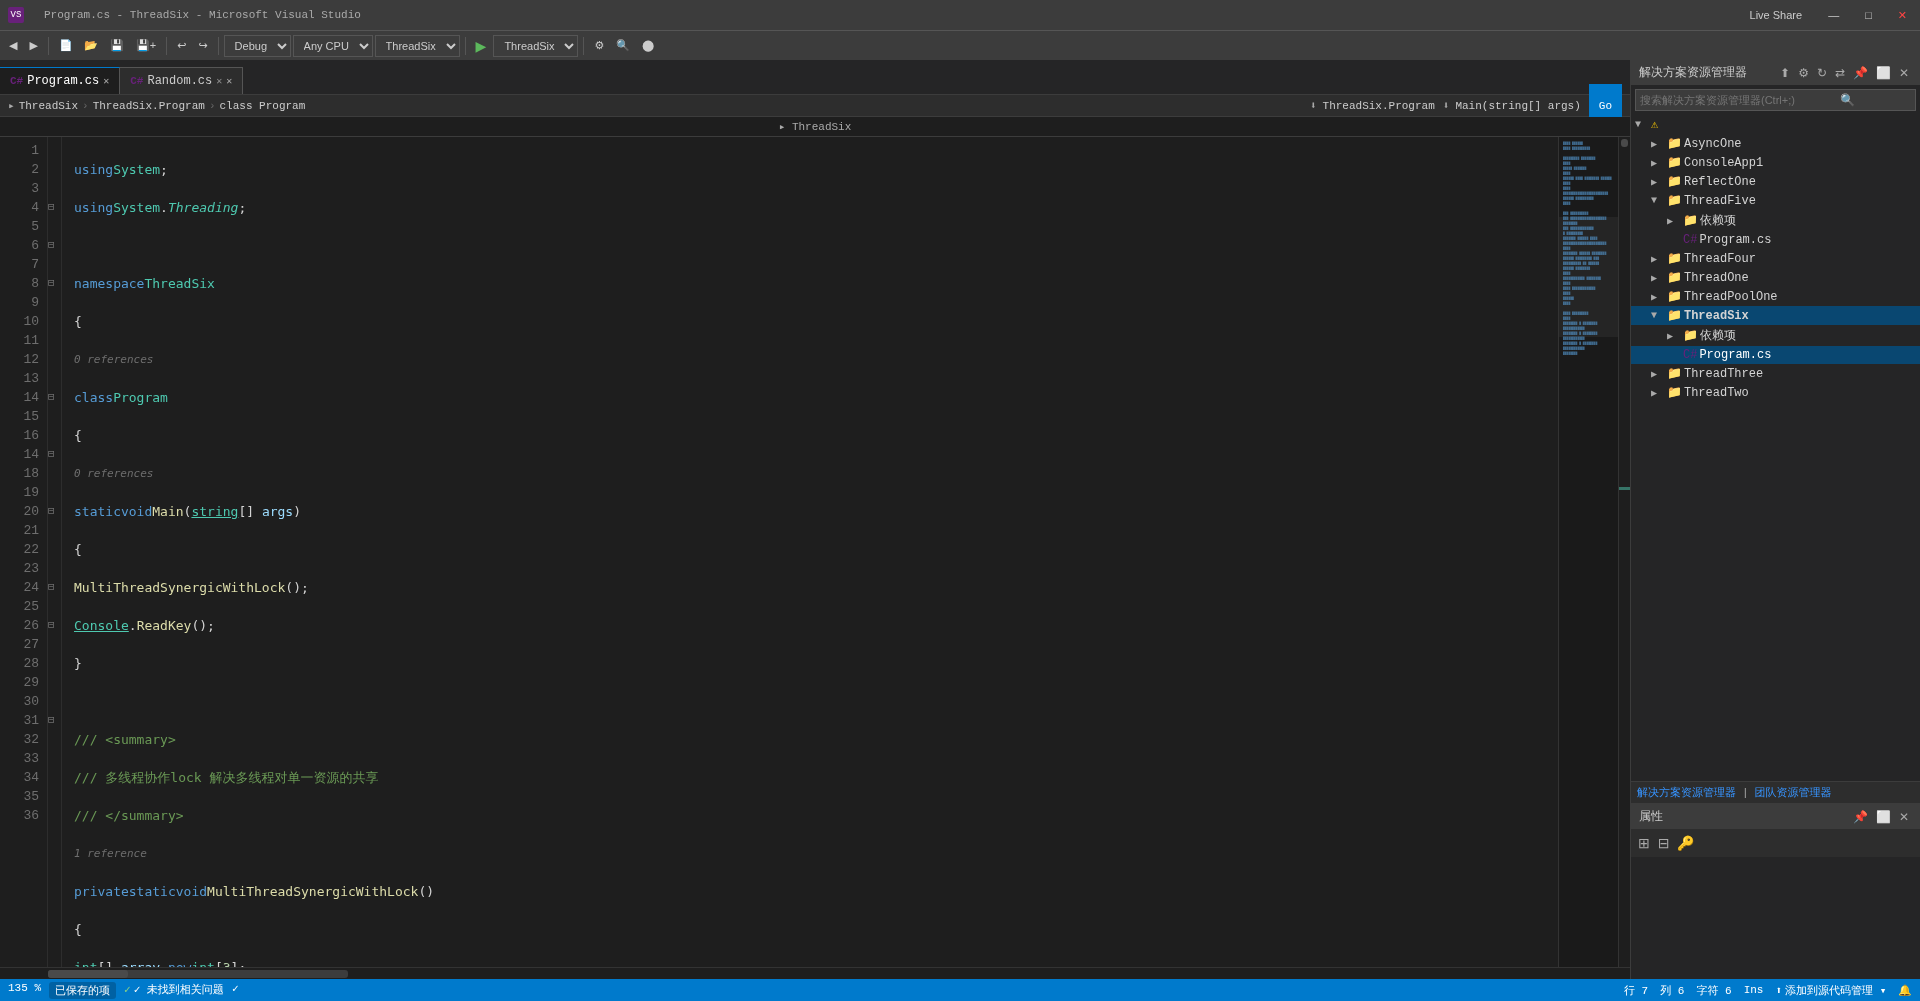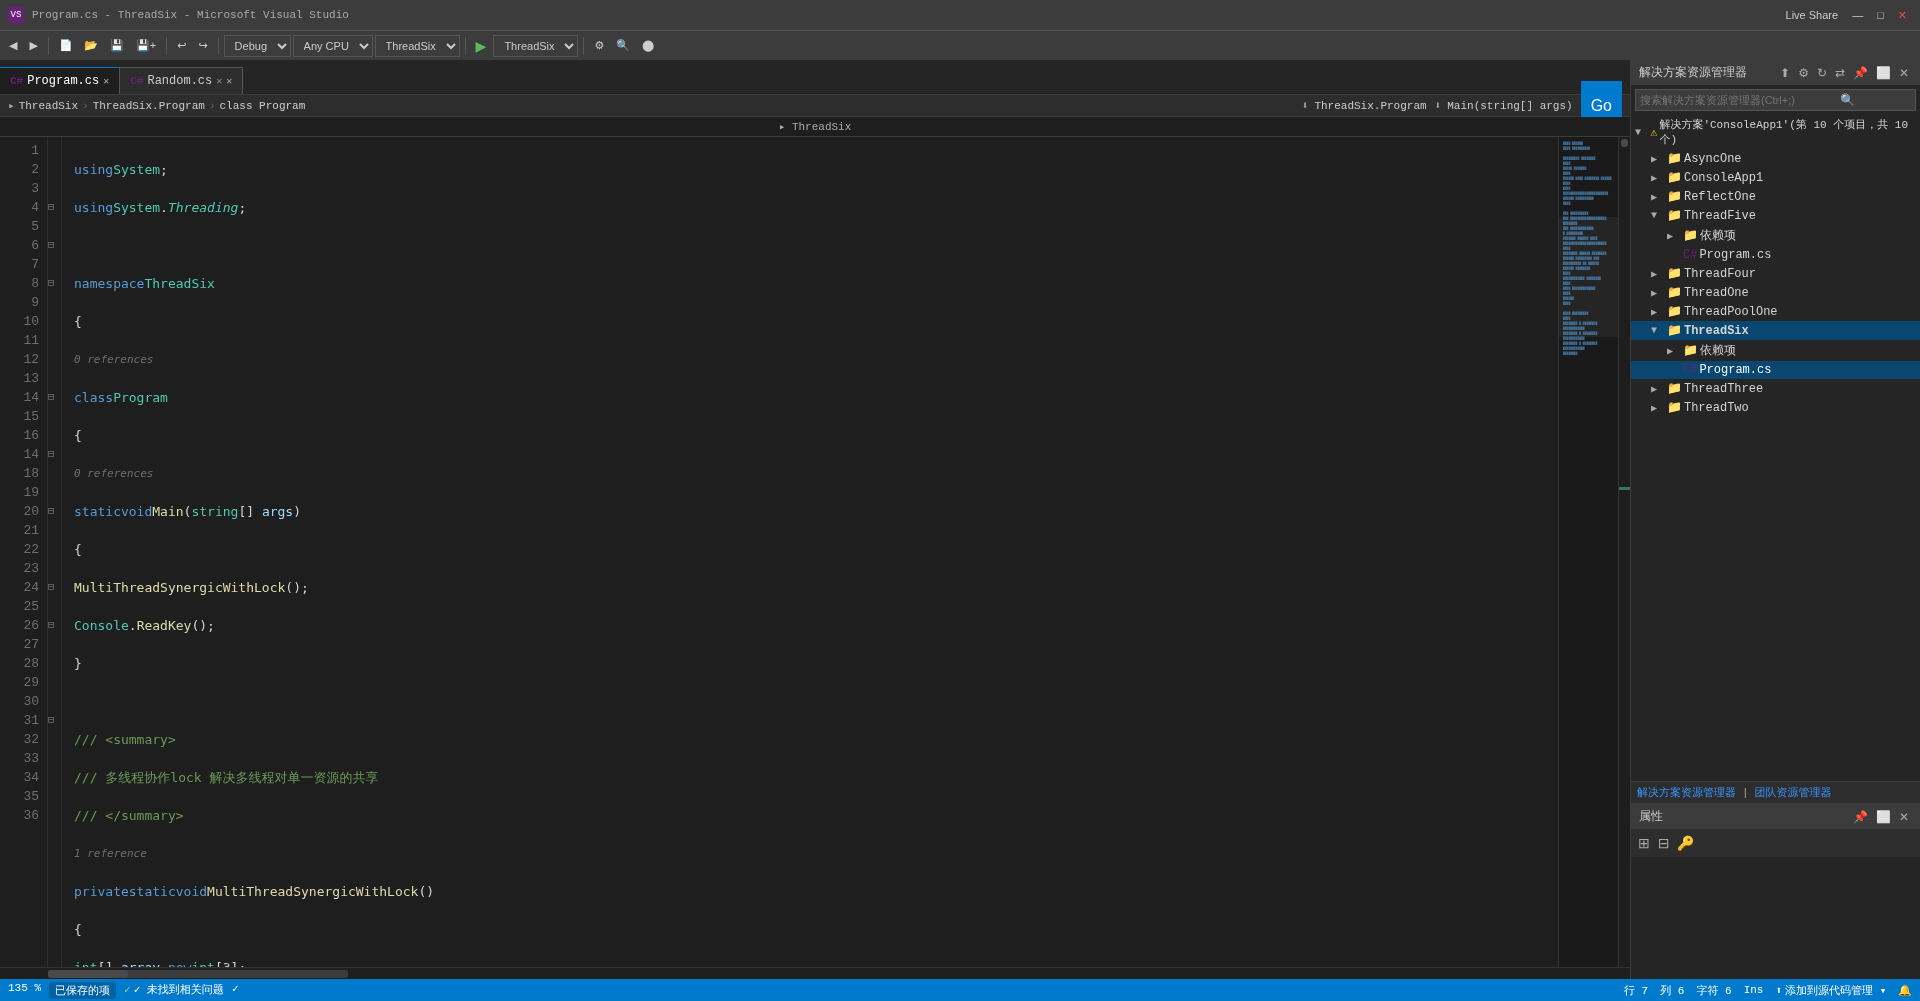--- a/index.html
+++ b/index.html
@@ -1,19 +1,19 @@
 <!DOCTYPE html>
 <html><head>
   <meta charset="utf-8">
   <style>
     * { margin: 0; padding: 0; box-sizing: border-box; }
     body { background: #1e1e1e; color: #d4d4d4; font-family: 'Consolas', 'Courier New', monospace; font-size: 13px; overflow: hidden; width: 1920px; height: 1001px; }
 
     
-    #title-bar { background: #3c3c3c; height: 30px; display: flex; align-items: center; padding: 4px 8px; gap: 4px; }
+    #title-bar { background: #3c3c3c; height: 30px; display: flex; align-items: center; padding: 4px 8px; gap: 16px; }
     .title-icon { width: 16px; height: 16px; background: #68217a; border-radius: 2px; display: inline-flex; align-items: center; justify-content: center; color: white; font-size: 9px; }
     .title-spacer { flex: 1; }
     #toolbar { background: #3c3c3c; height: 30px; display: flex; align-items: center; padding: 0 4px; gap: 2px; border-top: 1px solid #555; }
     .toolbar-btn { background: none; border: none; color: #ccc; cursor: pointer; padding: 2px 5px; font-size: 11px; border-radius: 2px; }
     .toolbar-separator { width: 1px; background: #555; height: 18px; margin: 0 3px; }
     .toolbar-dropdown { background: #3c3c3c; border: 1px solid #555; color: #ccc; padding: 2px 6px; font-size: 11px; cursor: pointer; height: 22px; }
 
     
     #tab-bar { background: #2d2d2d; height: 36px; display: flex; align-items: flex-end; }
     .tab { display: flex; align-items: center; gap: 4px; padding: 6px 10px; background: #1e1e1e; color: #ccc; cursor: pointer; border-top: 1px solid #555; border-right: 1px solid #555; font-size: 12px; min-width: 120px; }
@@ -38,21 +38,21 @@
     
     #code-editor { display: flex; flex: 1; overflow: hidden; }
     #line-numbers { background: #1e1e1e; color: #6e6e6e; padding: 4px 0; text-align: right; user-select: none; min-width: 40px; font-size: 13px; line-height: 19px; }
     .ln { padding: 0 8px 0 4px; display: block; }
     #code-content { flex: 1; overflow: auto; padding: 4px 0; line-height: 19px; font-size: 13px; position: relative; }
     .code-line { display: flex; align-items: center; min-height: 19px; padding: 0 4px; white-space: pre; }
 
     
     .kw { color: #569cd6; }
     .num { color: #b5cea8; }
-    .type { color: #4ec9b0; }
+    .type { color: #4ec9b0; text-decoration: underline; }
     .method { color: #dcdcaa; }
     .comment { color: #6a9955; }
     .param { color: #9cdcfe; }
     .class-name { color: #4ec9b0; }
     .ns { color: #4ec9b0; }
     .op { color: #d4d4d4; }
 
     
     #right-panel { width: 290px; background: #252526; border-left: 1px solid #3c3c3c; display: flex; flex-direction: column; }
     #solution-explorer { flex: 1; overflow: auto; }
@@ -160,21 +160,21 @@
       <span class="bc-item">ThreadSix</span>
       <span class="bc-sep">›</span>
       <span class="bc-item">ThreadSix.Program</span>
       <span class="bc-sep">›</span>
       <span class="bc-item">class Program</span>
       <div style="flex:1;"></div>
       <span style="color:#aaa;font-size:11px;margin-right:6px;">⬇</span>
       <span class="bc-item" style="margin-right:8px;">ThreadSix.Program</span>
       <span style="color:#aaa;font-size:11px;margin-right:6px;">⬇</span>
       <span class="bc-item" style="margin-right:8px;">Main(string[] args)</span>
-      <button style="background:#007acc;border:none;color:#fff;padding:16px 10px;font-size:16px;cursor:pointer;">Go</button>
+      <button style="background:#007acc;border:none;color:#fff;padding:16px 10px;font-size:11px;cursor:pointer;font-family:Liberation Mono, monospace;">Go</button>
     </div>
 
     <div id="file-nav" style="background:#1e1e1e;height:20px;display:flex;align-items:center;padding:0 8px;font-size:11px;color:#aaa;border-bottom:1px solid #3c3c3c;">
       <span>▸ ThreadSix</span>
     </div>
 
     <div id="code-editor" style="display:flex;flex:1;overflow:hidden;">
 
       <div id="line-numbers" style="background:#1e1e1e;color:#6e6e6e;padding:4px 0;text-align:right;user-select:none;min-width:48px;font-size:13px;line-height:19px;border-right:1px solid #2d2d2d;">
         <span class="ln">1</span>
@@ -338,21 +338,20 @@
     <div id="se-search" style="margin:4px;background:#3c3c3c;display:flex;align-items:center;border:1px solid #555;height:22px;padding:9px 4px;">
       <input type="text" style="background: none; border: none; color: rgb(204, 204, 204); font-size: 11px; width: 200px; outline: none;" placeholder="搜索解决方案资源管理器(Ctrl+;)">
       <span style="color:#aaa;font-size:12px;">🔍</span>
     </div>
 
     <div id="solution-explorer" style="overflow:auto;flex:1;">
 
       <div class="tree-item" style="padding-left:4px;">
         <span class="tree-arrow">▼</span>
         <span style="color:#ffcc00;font-size:12px;">⚠</span>
-        <span class="tree-label" style="font-size:11px;">解决方案'ConsoleApp1'(第 10 个项目，共 10 个)</span>
       </div>
 
       <div class="tree-item" style="padding-left:20px;">
         <span class="tree-arrow">▶</span>
         <span style="color:#aaa;">📁</span>
         <span class="tree-label">AsyncOne</span>
       </div>
 
       <div class="tree-item" style="padding-left:20px;">
         <span class="tree-arrow">▶</span>

